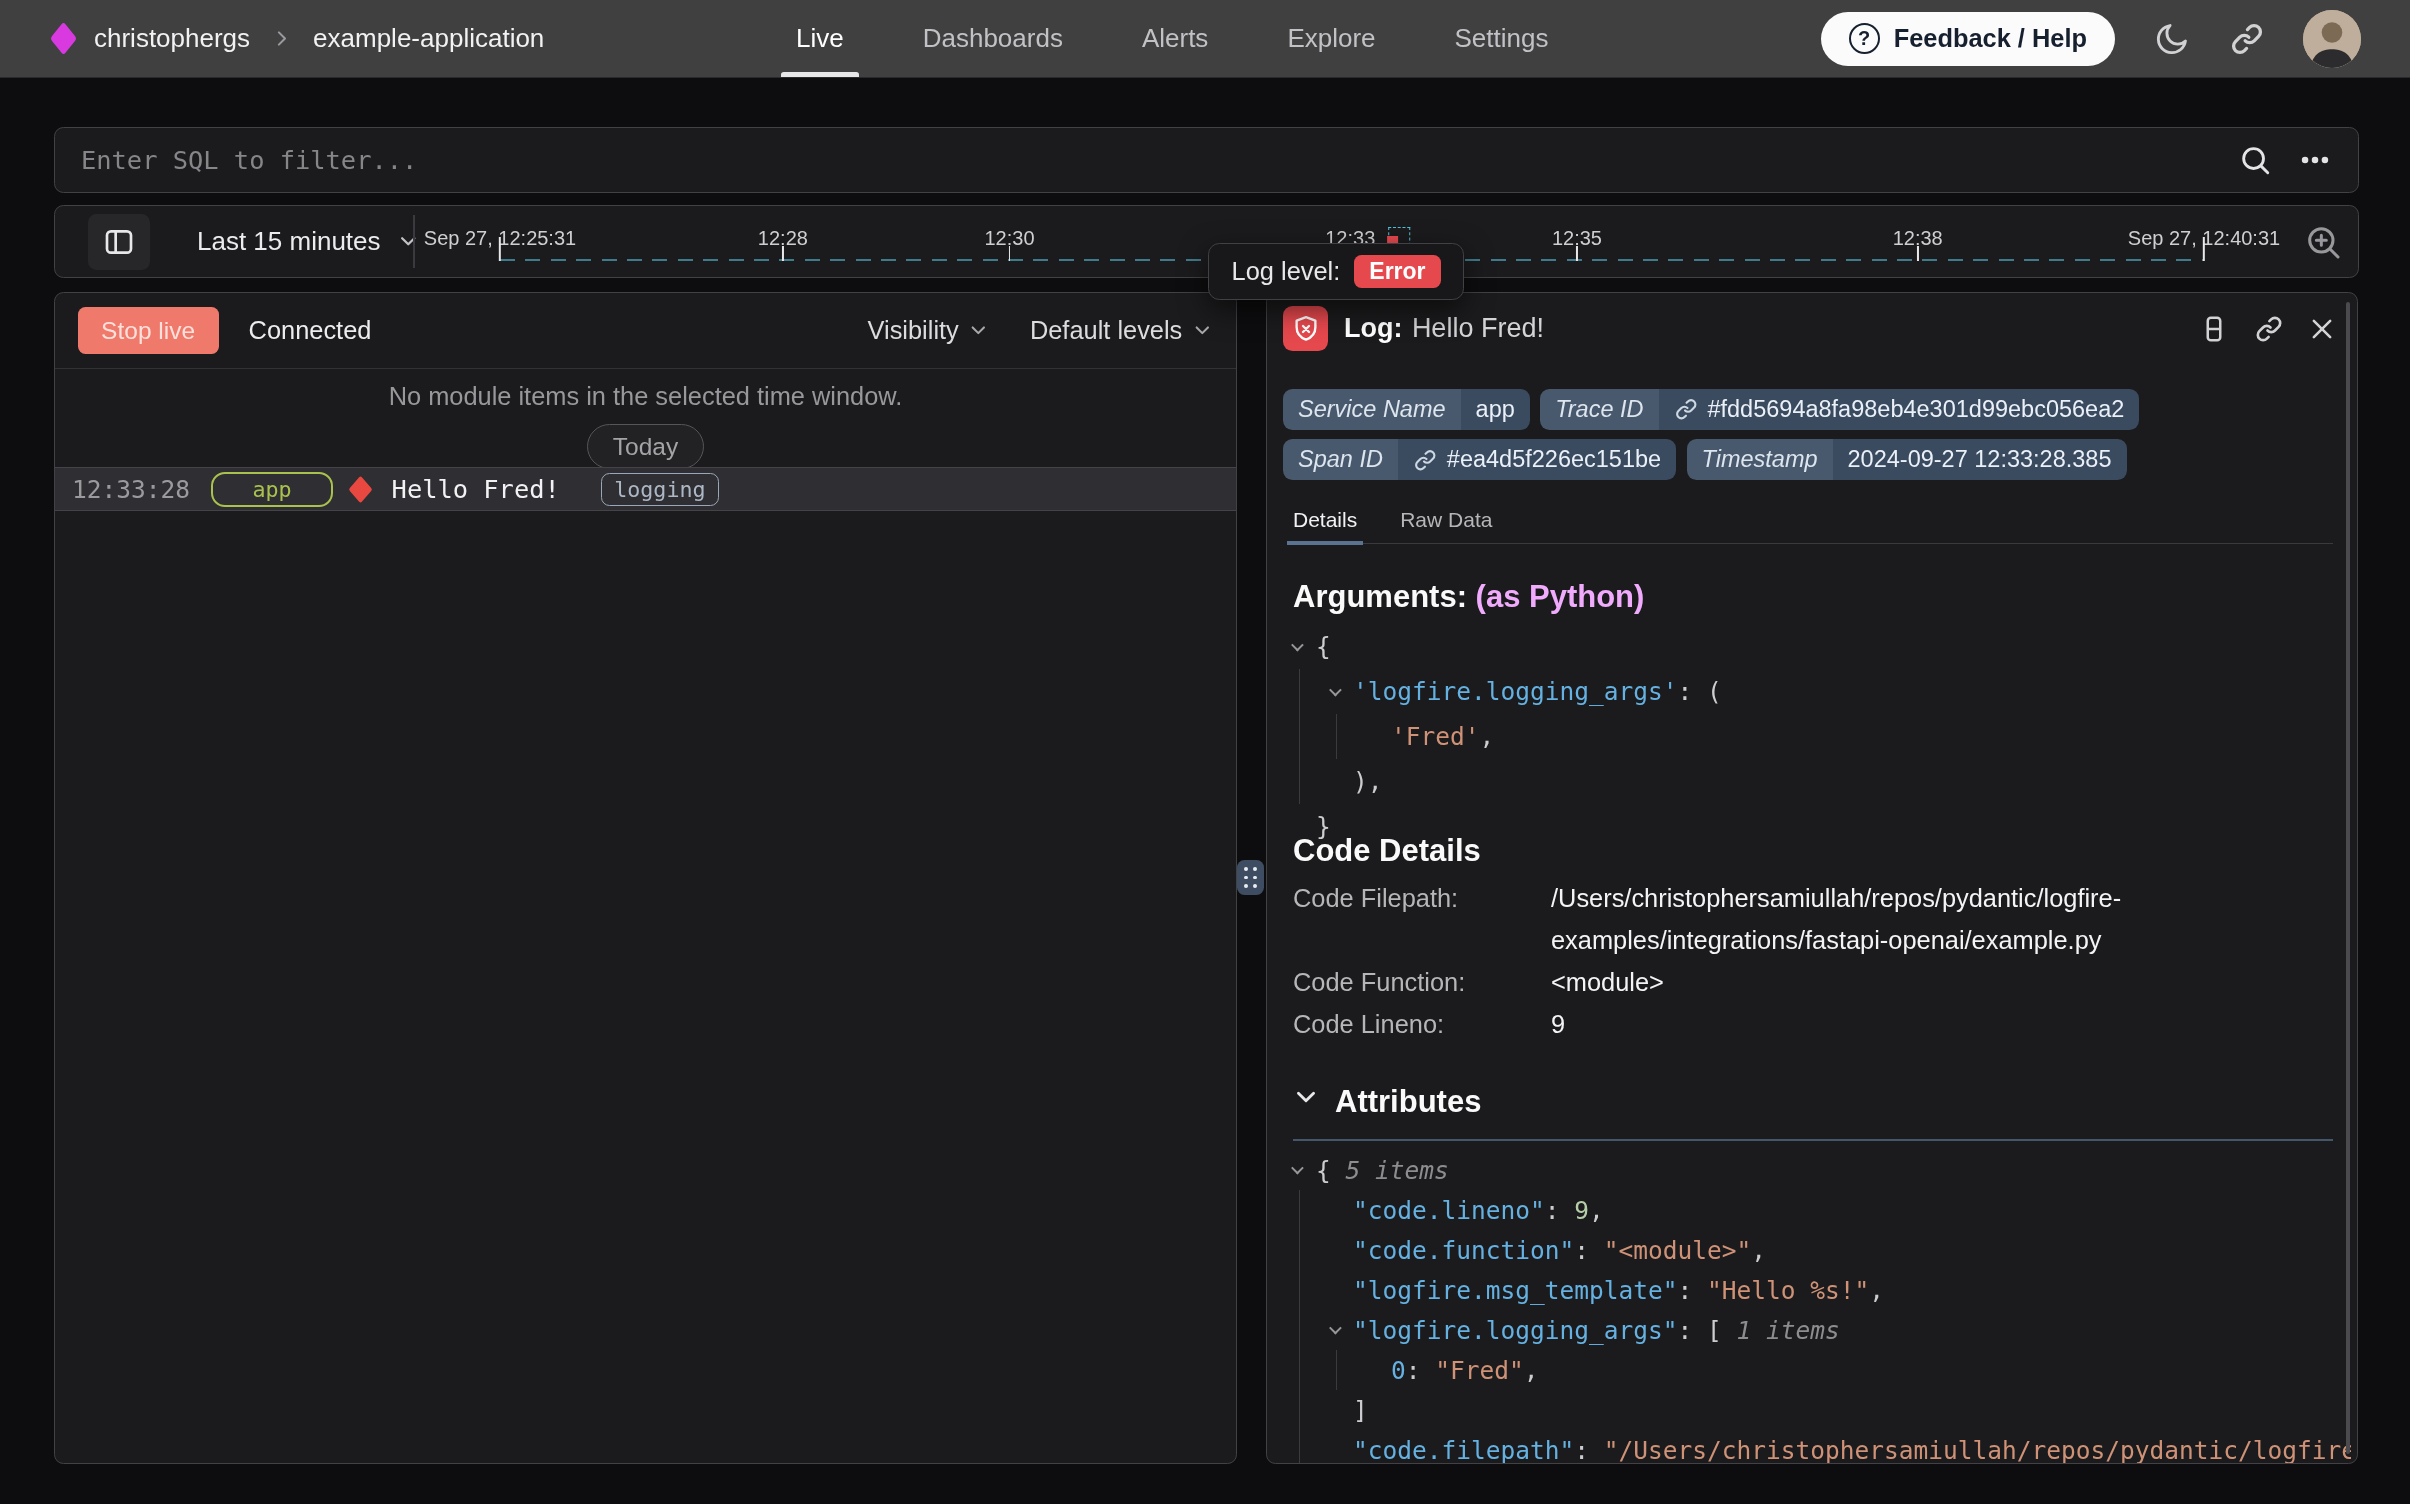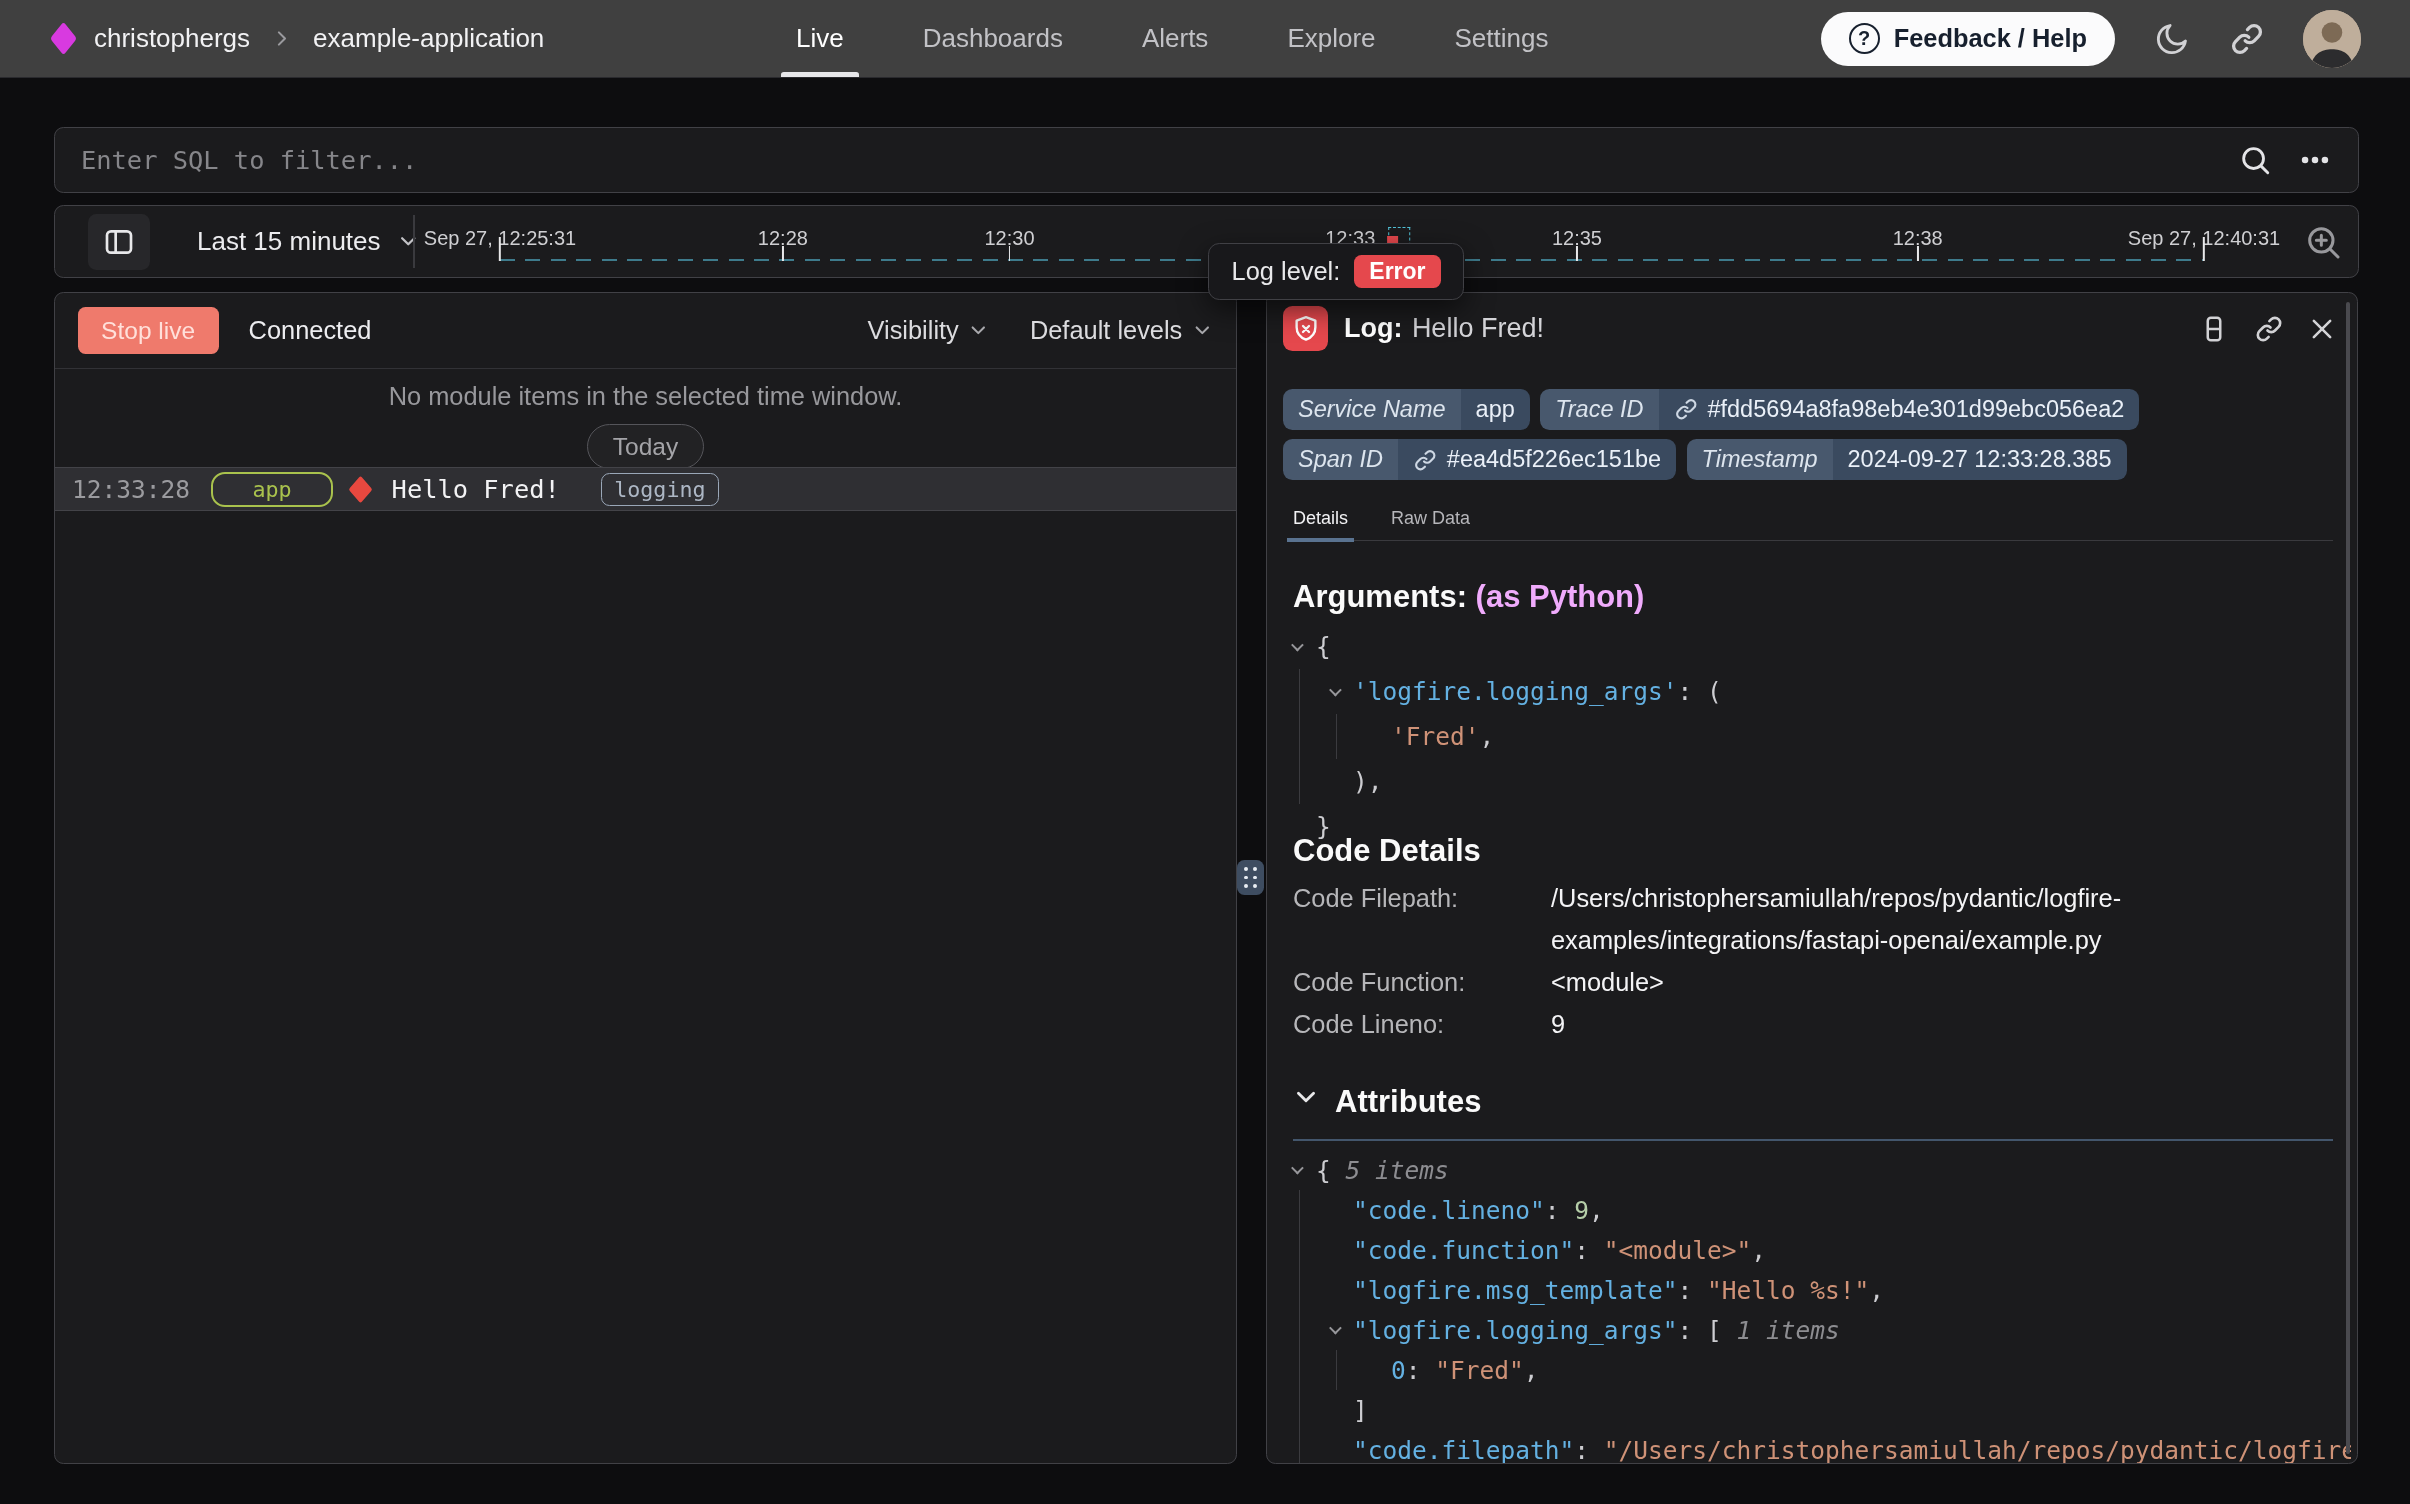--- a/index.html
+++ b/index.html
@@ -122,21 +122,21 @@
     gap:9.4px 10.4px;margin-top:24px; }
   .dbadge { height:41px; border-radius:9.4px; overflow:hidden; display:flex; align-items:stretch;
     font-size:23.5px; cursor:pointer; }
   .dbadge-label { background:var(--c-pill-label,#48586d); color:#dde5ee; font-style:italic;
     display:flex; align-items:center; padding:0 15px; }
   .dbadge-value { background:var(--c-pill,#3a4a5f); color:#eaf0f8; display:flex; align-items:center;
     gap:9.4px; padding:0 15px; }
   .dbadge-value .lnk { display:flex; color:#cdd7e3; }
   .tabbar { position:absolute; left:26px; right:24.5px; top:215px; border-bottom:1.9px solid #3a3a3e;
     display:flex; gap:43px; }
-  .tab { font-size:18px; color:#b6b6ba; position:relative; padding-bottom:11.3px; background:none;
+  .tab { font-size:21px; color:#b6b6ba; position:relative; padding-bottom:11.3px; background:none;
     border:none; font-family:inherit; cursor:pointer; }
   .tab.active { color:#f2f2f4; }
   .tab.active::after { content:""; position:absolute; left:-5.6px; right:-5.6px; bottom:-1.9px; height:4.7px;
     background:var(--c-tab,#5a7390); }
   .sec-heading { font-size:31px; font-weight:700; color:#fafafa; }
   .args-heading { position:absolute; left:26px; top:286px; }
   .args-heading .suffix { color:#f0abfc; }
   .cd-heading { position:absolute; left:26px; top:540px; }
   .cd-rows { position:absolute; left:26px; top:584px; right:38px; font-size:25.4px; line-height:42px; }
   .cd-row { display:flex; }

